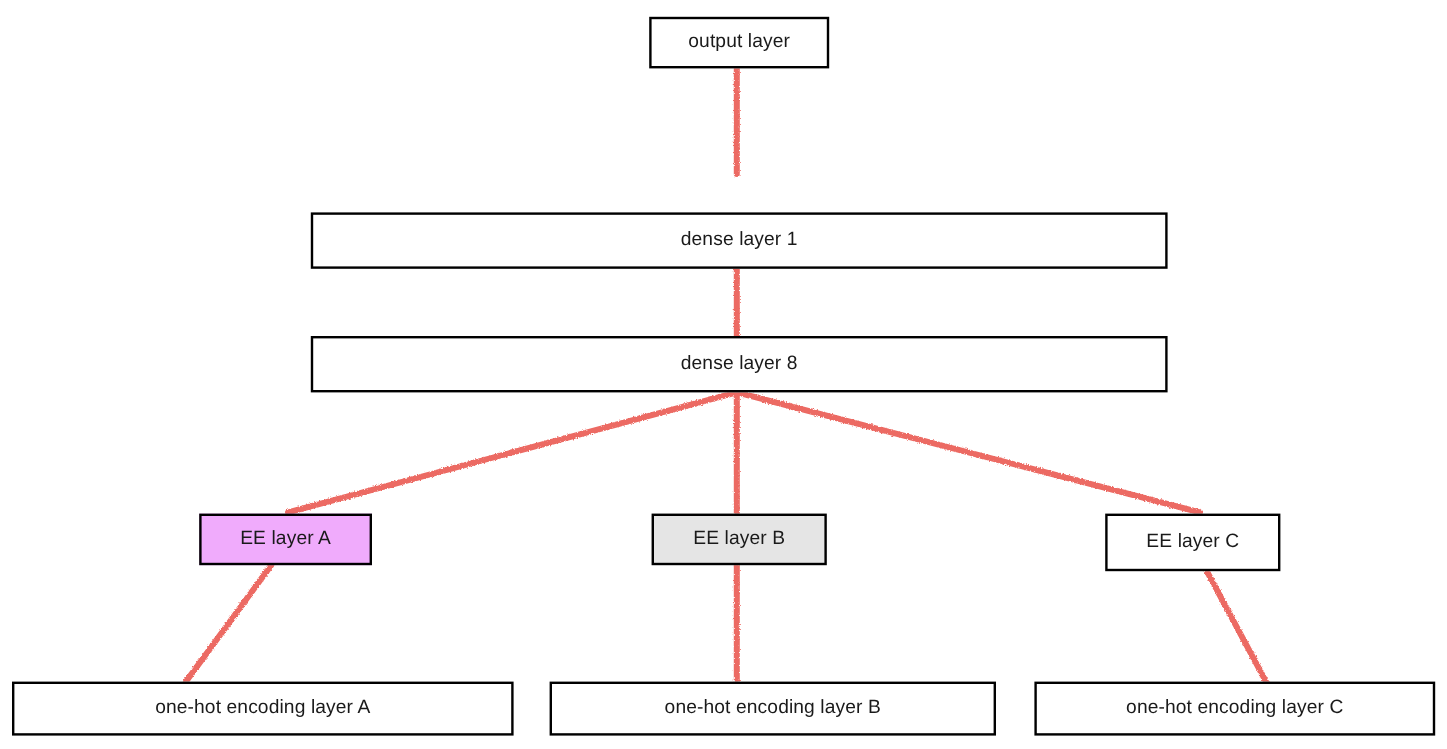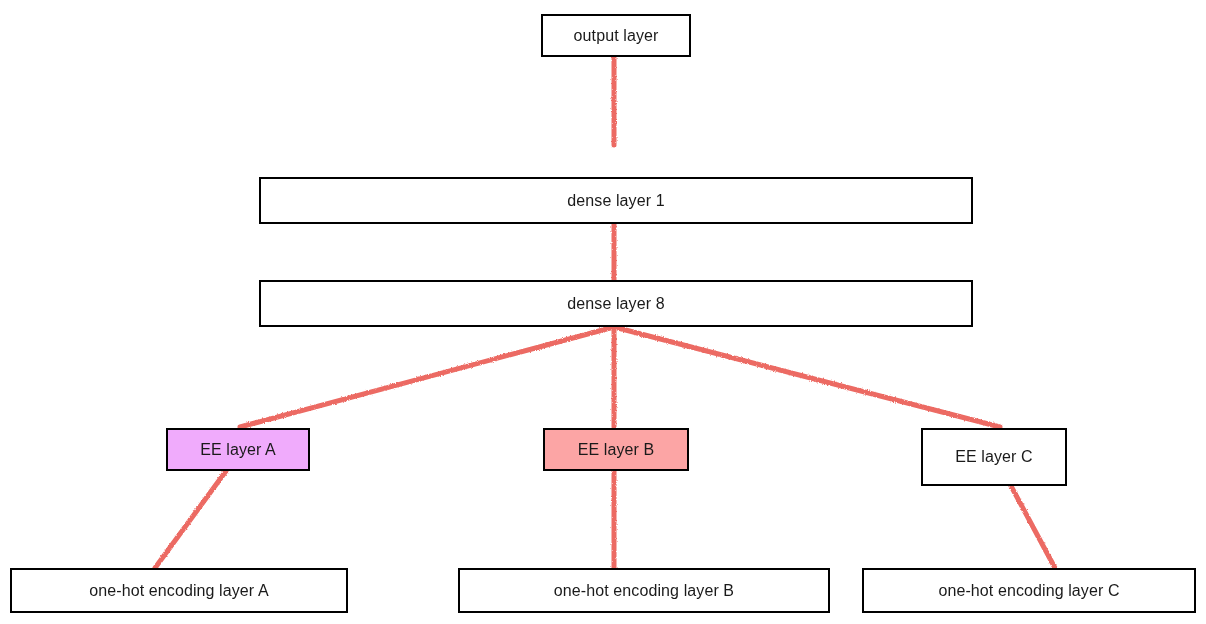--- a/index.html
+++ b/index.html
@@ -79,29 +79,29 @@
   </div>
 
   <div class="node-box" style="left: 259px; top: 280px; width: 714px; height: 47px; border-color: rgb(0, 0, 0); background: rgb(255, 255, 255); color: rgb(26, 26, 26);">
     <span class="node-label">dense layer 8</span>
   </div>
 
   <div class="node-box" style="left: 166px; top: 428px; width: 144px; height: 43px; border-color: rgb(0, 0, 0); background: #f0abfc; color: rgb(26, 26, 26);">
     <span class="node-label">EE layer A</span>
   </div>
 
-  <div class="node-box" style="left: 543px; top: 428px; width: 146px; height: 43px; border-color: rgb(0, 0, 0); background: #fca5a5; color: rgb(26, 26, 26);">
+  <div class="node-box" style="left: 543px; top: 428px; width: 146px; height: 43px; border-color: rgb(0, 0, 0); background: #e5e5e5; color: rgb(26, 26, 26);">
     <span class="node-label">EE layer B</span>
   </div>
 
-  <div class="node-box" style="left: 921px; top: 428px; width: 146px; height: 58px; border-color: rgb(0, 0, 0); background: rgb(255, 255, 255); color: rgb(26, 26, 26);">
+  <div class="node-box" style="left: 921px; top: 428px; width: 146px; height: 48px; border-color: rgb(0, 0, 0); background: rgb(255, 255, 255); color: rgb(26, 26, 26);">
     <span class="node-label">EE layer C</span>
   </div>
 
-  <div class="node-box" style="left: 10px; top: 568px; width: 338px; height: 45px; border-color: rgb(0, 0, 0); background: rgb(255, 255, 255); color: rgb(26, 26, 26);">
+  <div class="node-box" style="left: 10px; top: 568px; width: 418px; height: 45px; border-color: rgb(0, 0, 0); background: rgb(255, 255, 255); color: rgb(26, 26, 26);">
     <span class="node-label">one-hot encoding layer A</span>
   </div>
 
   <div class="node-box" style="left: 458px; top: 568px; width: 372px; height: 45px; border-color: rgb(0, 0, 0); background: rgb(255, 255, 255); color: rgb(26, 26, 26);">
     <span class="node-label">one-hot encoding layer B</span>
   </div>
 
   <div class="node-box" style="left: 862px; top: 568px; width: 334px; height: 45px; border-color: rgb(0, 0, 0); background: rgb(255, 255, 255); color: rgb(26, 26, 26);">
     <span class="node-label">one-hot encoding layer C</span>
   </div>

